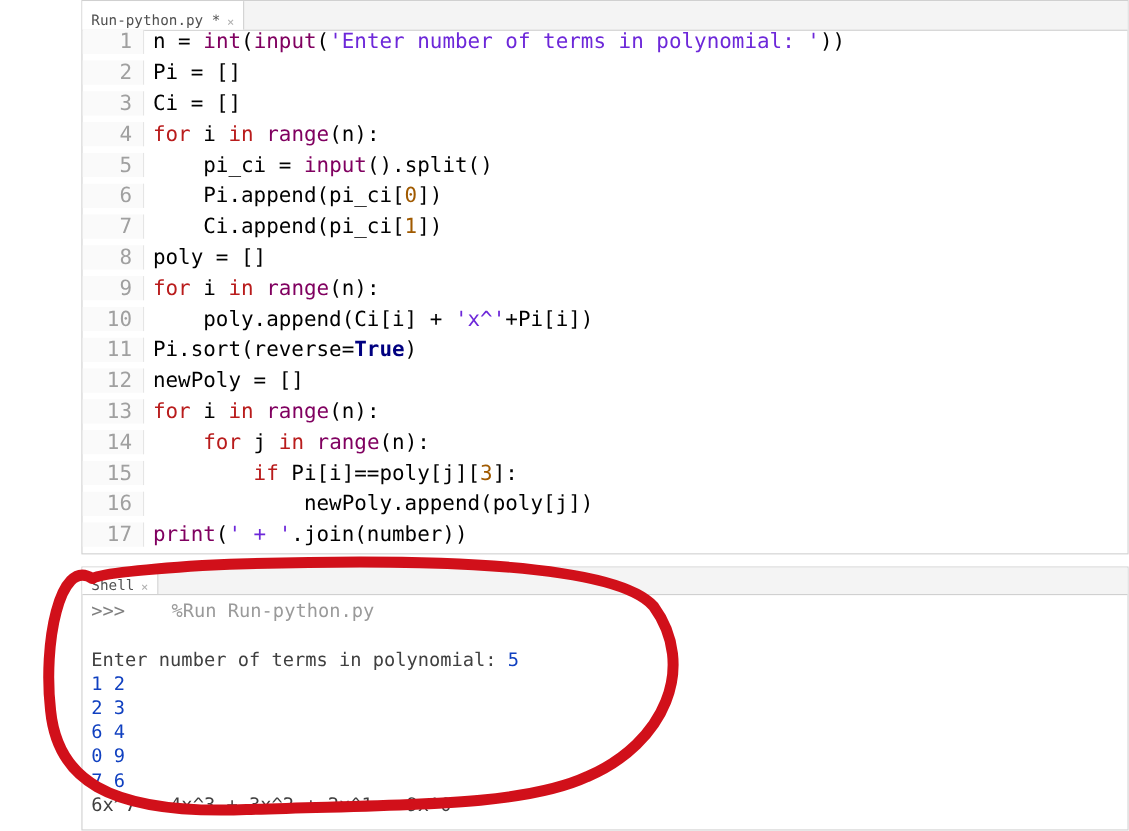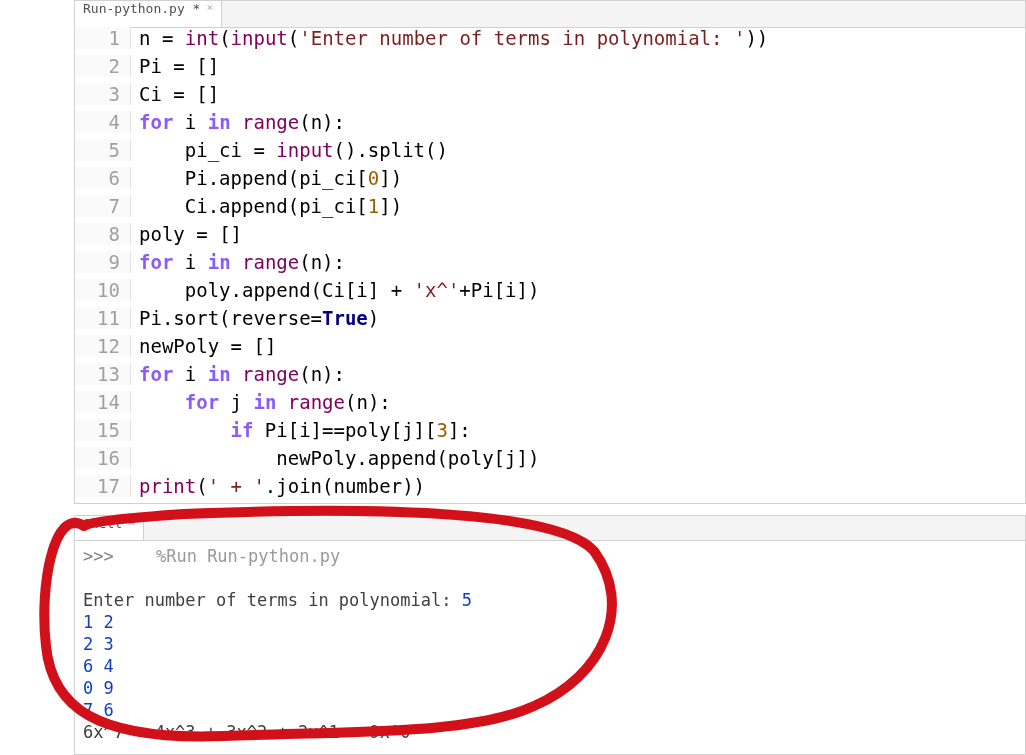--- a/index.html
+++ b/index.html
@@ -25,21 +25,21 @@
   }
   .tab-strip {
     height: 26px;
     background: #f4f4f4;
     border-bottom: 1px solid #d0d0d0;
     display: flex;
     align-items: stretch;
   }
   .tab {
     display: flex;
-    align-items: flex-start;
+    align-items: flex-end;
     background: #ffffff;
     border-right: 1px solid #d0d0d0;
     padding: 0 8px;
     font-size: 13px;
     color: #505050;
     gap: 6px;
   }
   .tab .close {
     color: #b0b0b0;
     font-size: 11px;
@@ -68,23 +68,23 @@
     box-sizing: border-box;
     flex: 0 0 56px;
   }
   .src {
     padding-left: 8px;
     white-space: pre;
     font-size: 19px;
     color: #000000;
   }
   
-  .kw   { color: #8b5cf6; font-weight: bold; }   
+  .kw   { color: #b91c1c; font-weight: normal; }   
   .bi   { color: #800060; }                       
-  .str  { color: #7f1d1d; }                       
+  .str  { color: #6d28d9; }                       
   .num  { color: #a05a00; }                       
   .nm   { color: #000000; }                       
   .val  { color: #000080; font-weight: bold; }    
 
   
   .shell-pane {
     position: absolute;
     left: 74px;
     top: 515px;
     right: 0;

